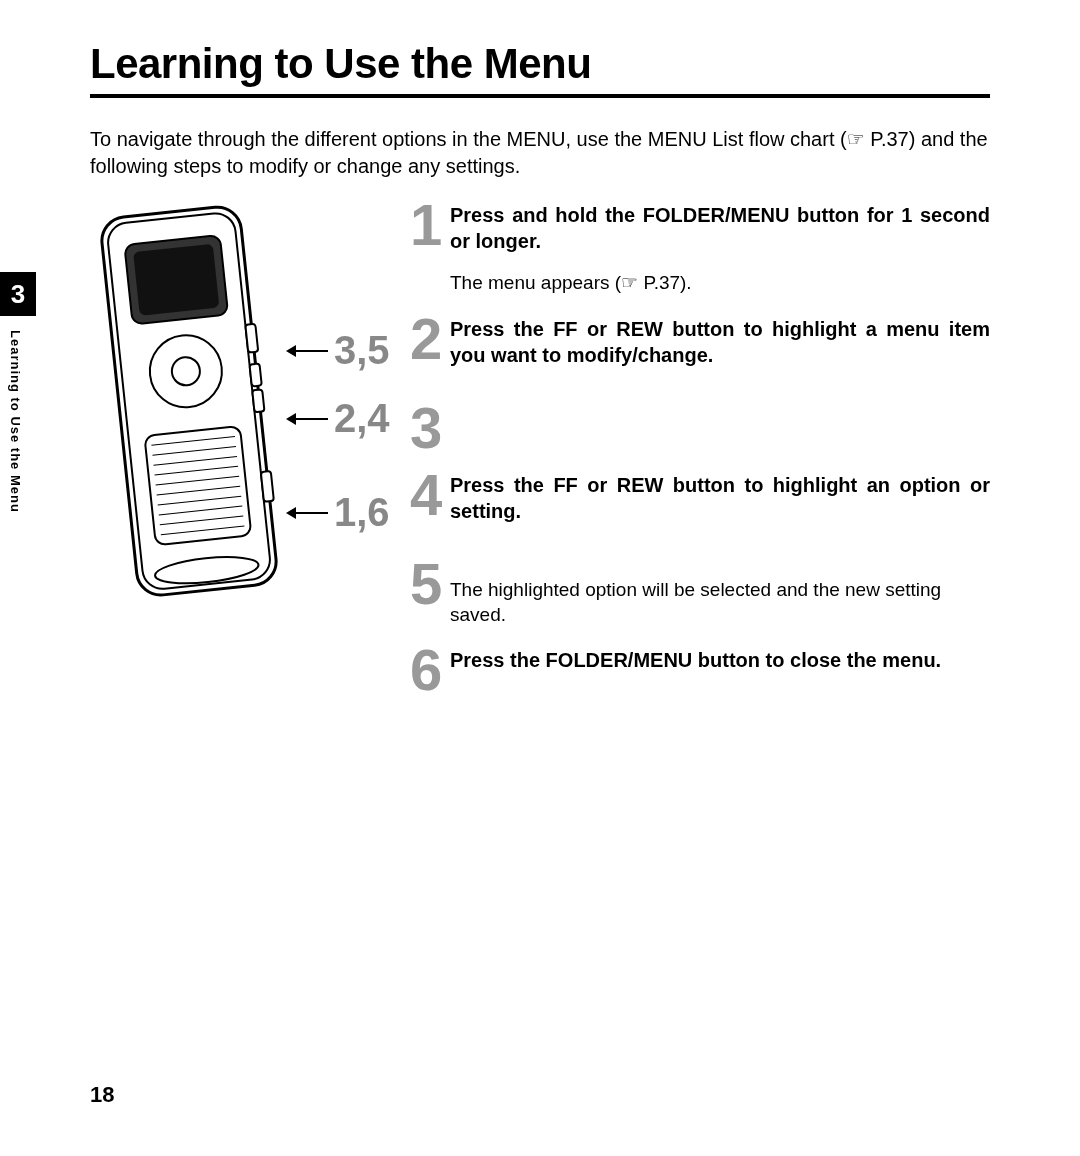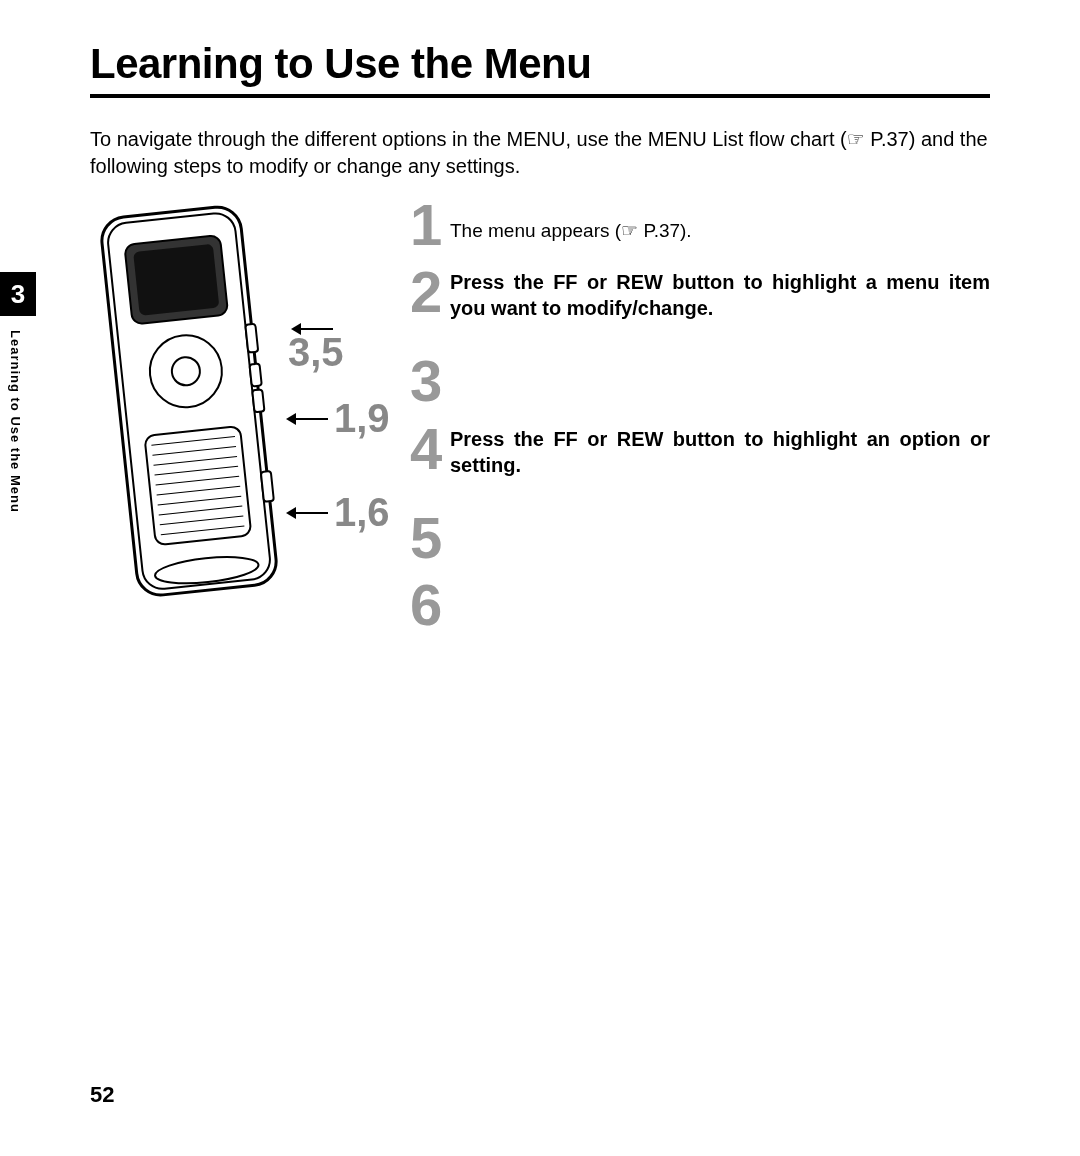--- a/index.html
+++ b/index.html
@@ -86,21 +86,21 @@
   }
   .callout .arrow::before {
     content: '';
     position: absolute;
     left: -2px;
     top: -5px;
     border-right: 10px solid #000;
     border-top: 6px solid transparent;
     border-bottom: 6px solid transparent;
   }
-  .c1 { top: 128px; left: 198px; flex-direction: column; }
+  .c1 { top: 128px; left: 198px; }
   .c2 { top: 196px; left: 198px; }
   .c2 .arrow { margin-right: 6px; }
   .c3 { top: 290px; left: 198px; }
   .steps-col {
     flex: 1;
   }
   .step {
     display: flex;
     margin-bottom: 18px;
     align-items: flex-start;
@@ -186,32 +186,33 @@
           <ellipse cx="70" cy="360" rx="52" ry="12" fill="#fff" stroke="#000" stroke-width="2"></ellipse>
         </g>
       </svg>
 
       <div class="callout c1">
         <span class="arrow"></span>
         <span>3,5</span>
       </div>
       <div class="callout c2">
         <span class="arrow"></span>
-        <span>1,9</span>
+        <span>2,4</span>
       </div>
       <div class="callout c3">
         <span class="arrow"></span>
         <span>1,6</span>
       </div>
     </div>
 
     <div class="steps-col">
       <div class="step">
         <div class="step-num">1</div>
         <div class="step-body">
+          <div class="step-title">Press and hold the <b>FOLDER/MENU</b> button for 1 second or longer.</div>
           <div class="step-desc">The menu appears (☞ P.37).</div>
         </div>
       </div>
       <div class="step">
         <div class="step-num">2</div>
         <div class="step-body">
           <div class="step-title">Press the <b>FF</b> or <b>REW</b> button to highlight a menu item you want to modify/change.</div>
           <div class="step-desc"></div>
         </div>
       </div>
@@ -223,22 +224,27 @@
       <div class="step">
         <div class="step-num">4</div>
         <div class="step-body">
           <div class="step-title">Press the <b>FF</b> or <b>REW</b> button to highlight an option or setting.</div>
           <div class="step-desc"></div>
         </div>
       </div>
       <div class="step">
         <div class="step-num">5</div>
         <div class="step-body">
+          <div class="step-desc">The highlighted option will be selected and the new setting saved.</div>
         </div>
       </div>
       <div class="step">
         <div class="step-num">6</div>
+        <div class="step-body">
+          <div class="step-title">Press the <b>FOLDER/MENU</b> button to close the menu.</div>
+          <div class="step-desc"></div>
+        </div>
       </div>
     </div>
   </div>
 
-  <div class="page-num">52</div>
+  <div class="page-num">18</div>
 </div>
 
 </body></html>

